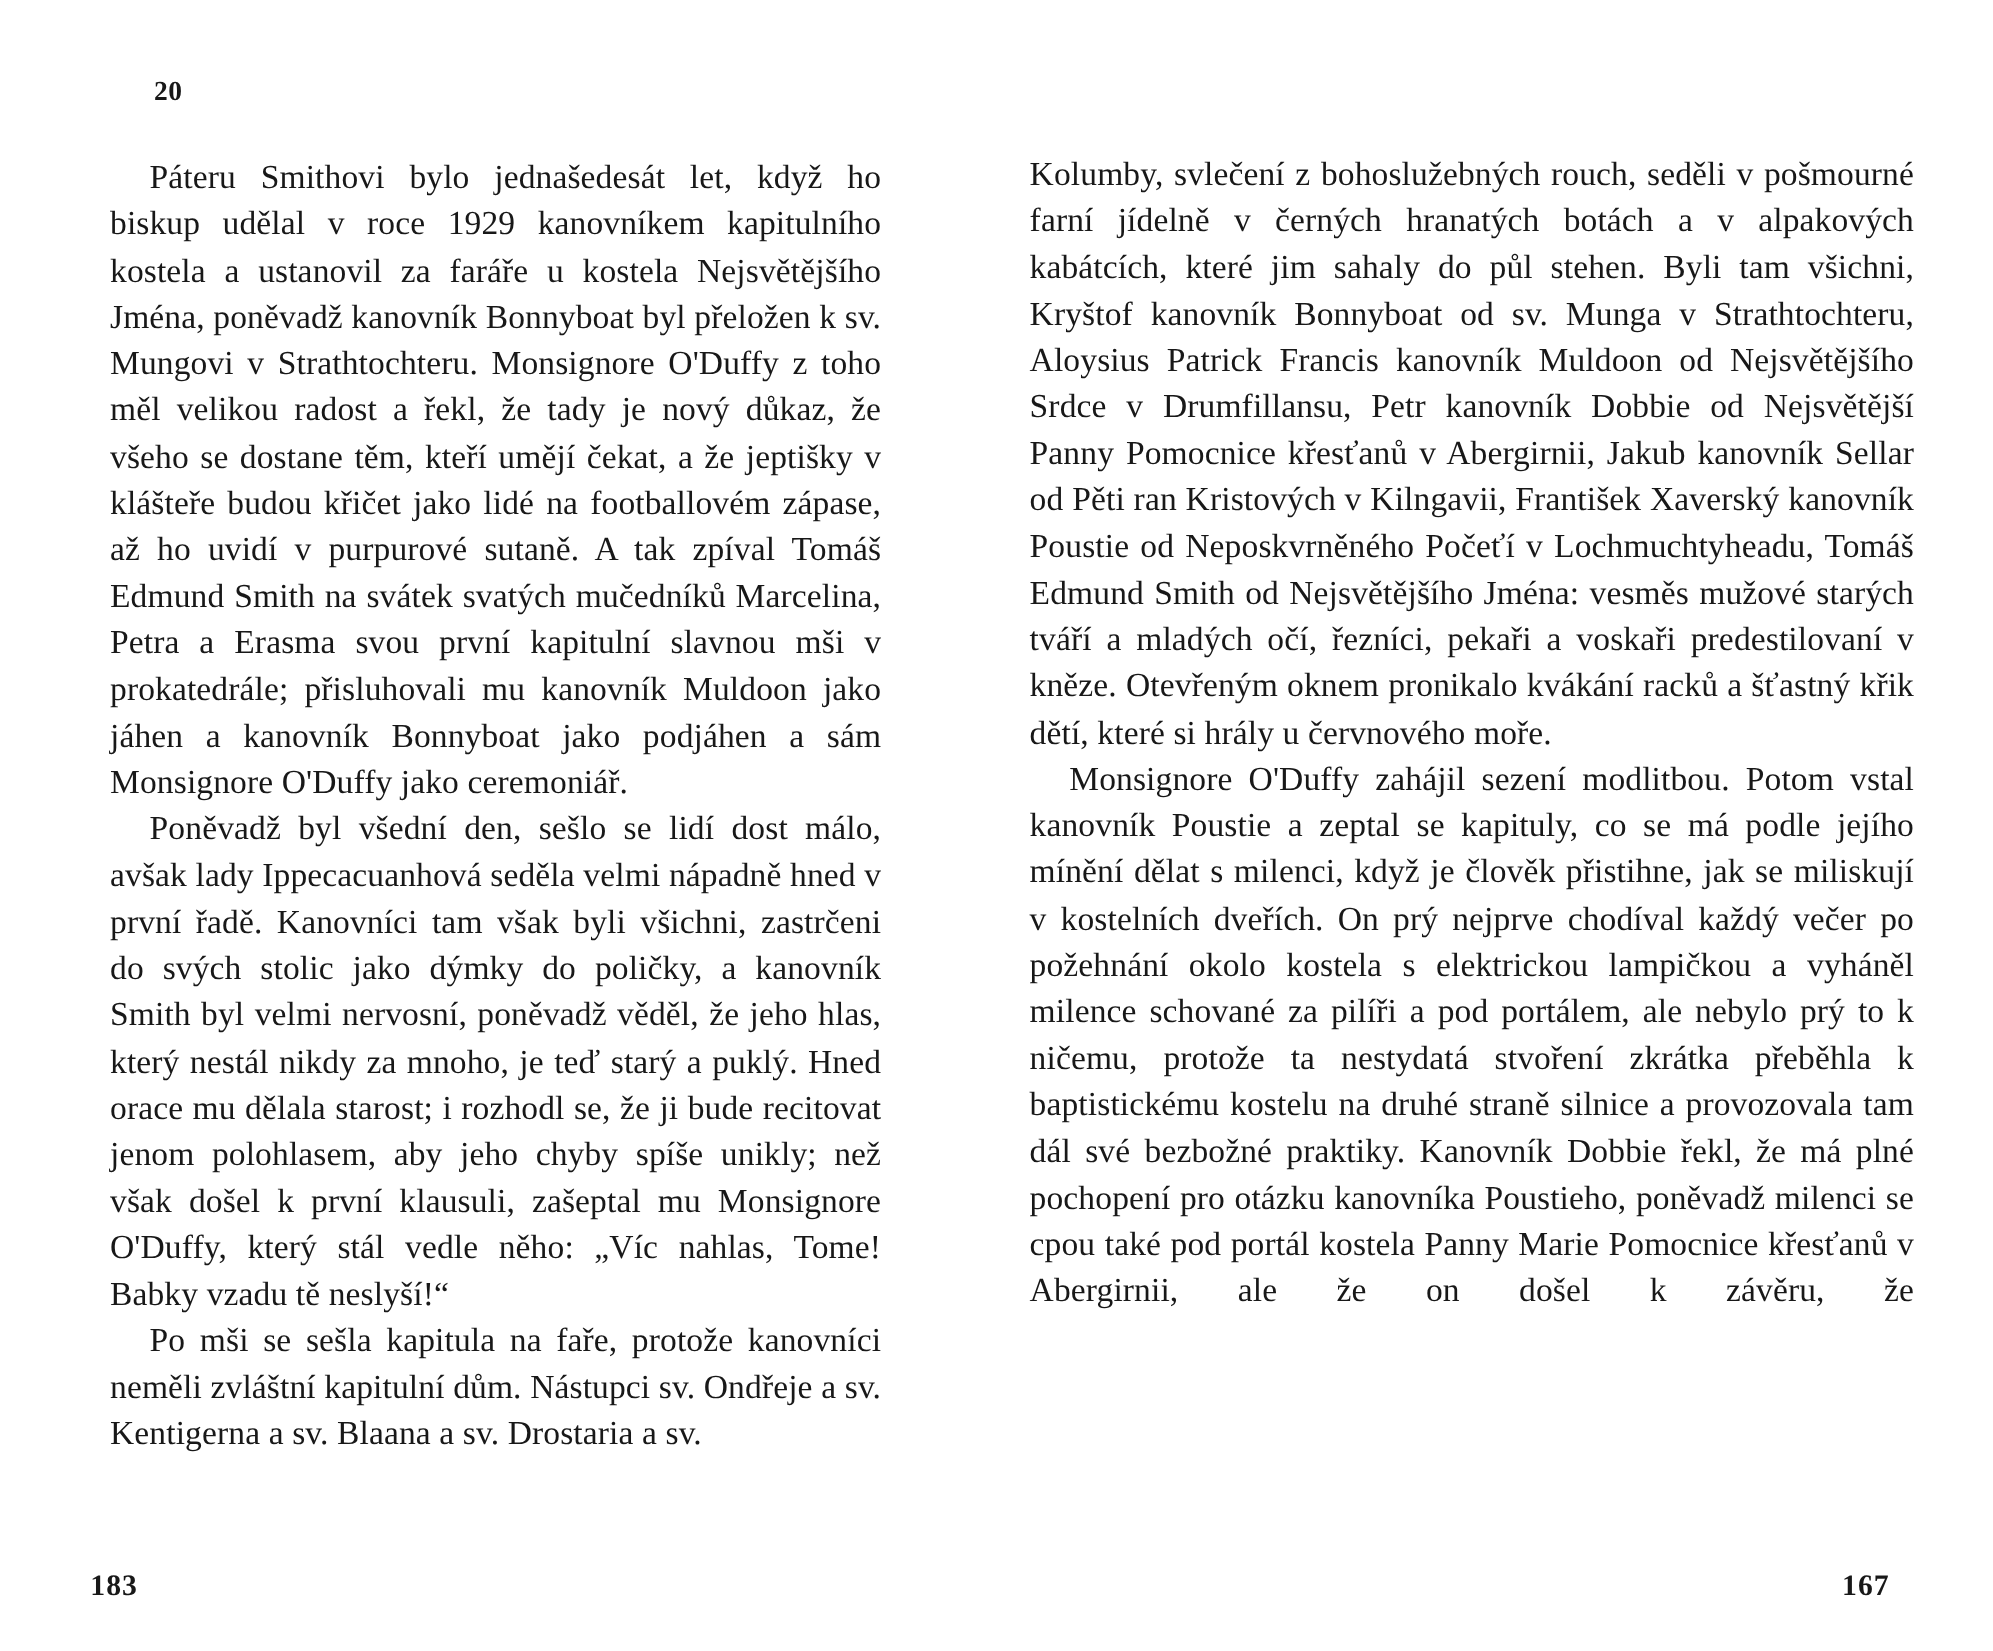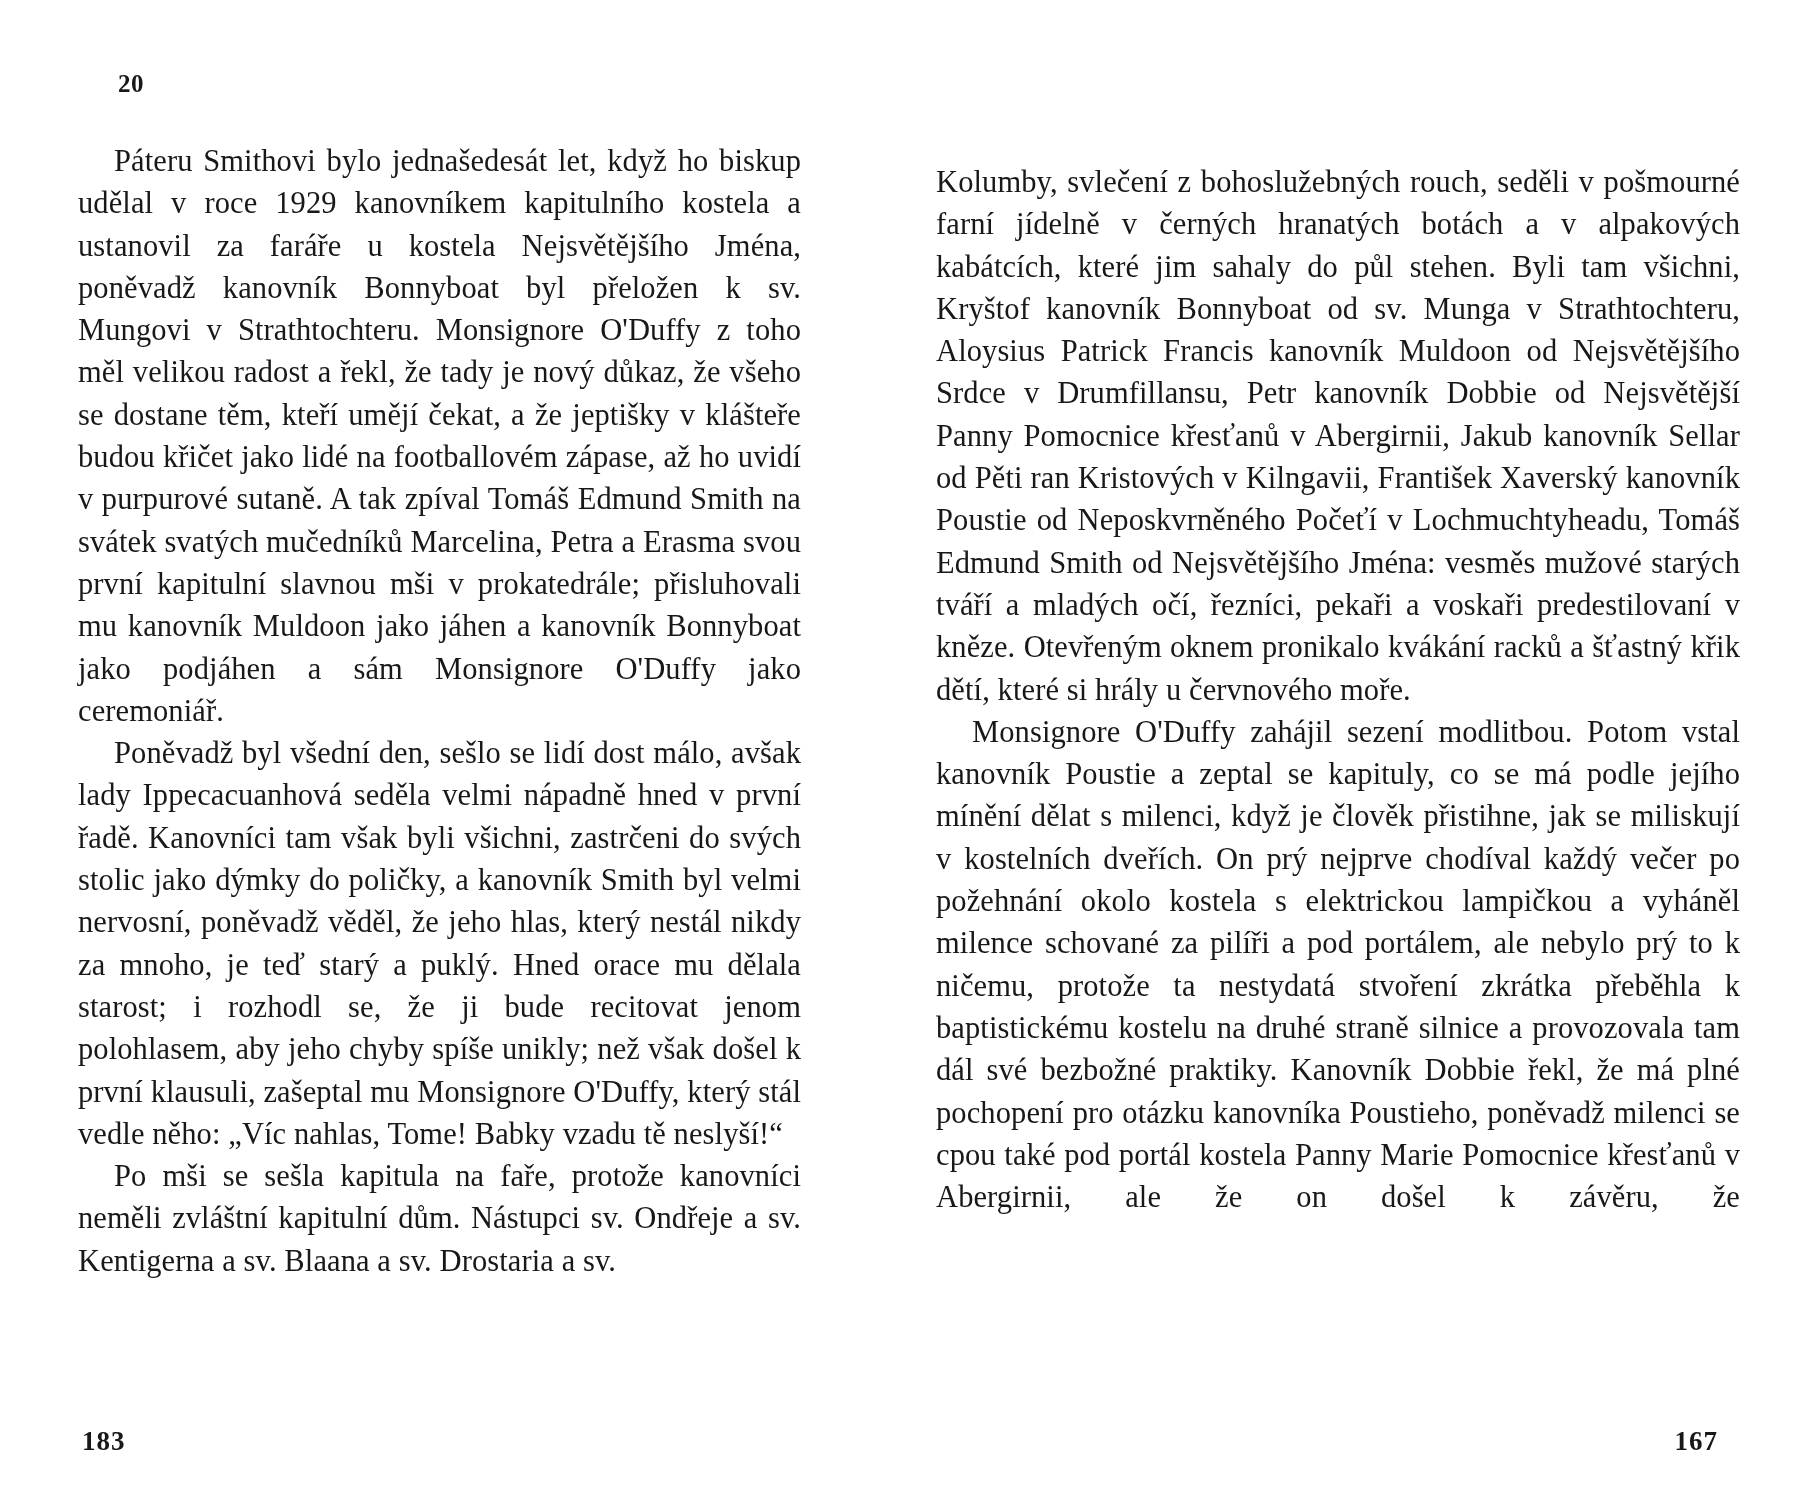--- a/index.html
+++ b/index.html
@@ -22,26 +22,26 @@
   }
   .page {
     position: absolute;
     top: 0;
     height: 1501px;
     box-sizing: border-box;
   }
   .page-left {
     left: 0;
     width: 906px;
-    padding: 70px 105px 0 78px;
+    padding: 70px 105px 0 100px;
   }
   .page-right {
     left: 906px;
     width: 906px;
-    padding: 94px 72px 0 30px;
+    padding: 70px 72px 0 30px;
   }
   .chapter-num {
     font-size: 25px;
     font-weight: 700;
     letter-spacing: 0.5px;
     margin: 0 0 42px 40px;
   }
   .spacer-top {
     height: 67px;
   }

